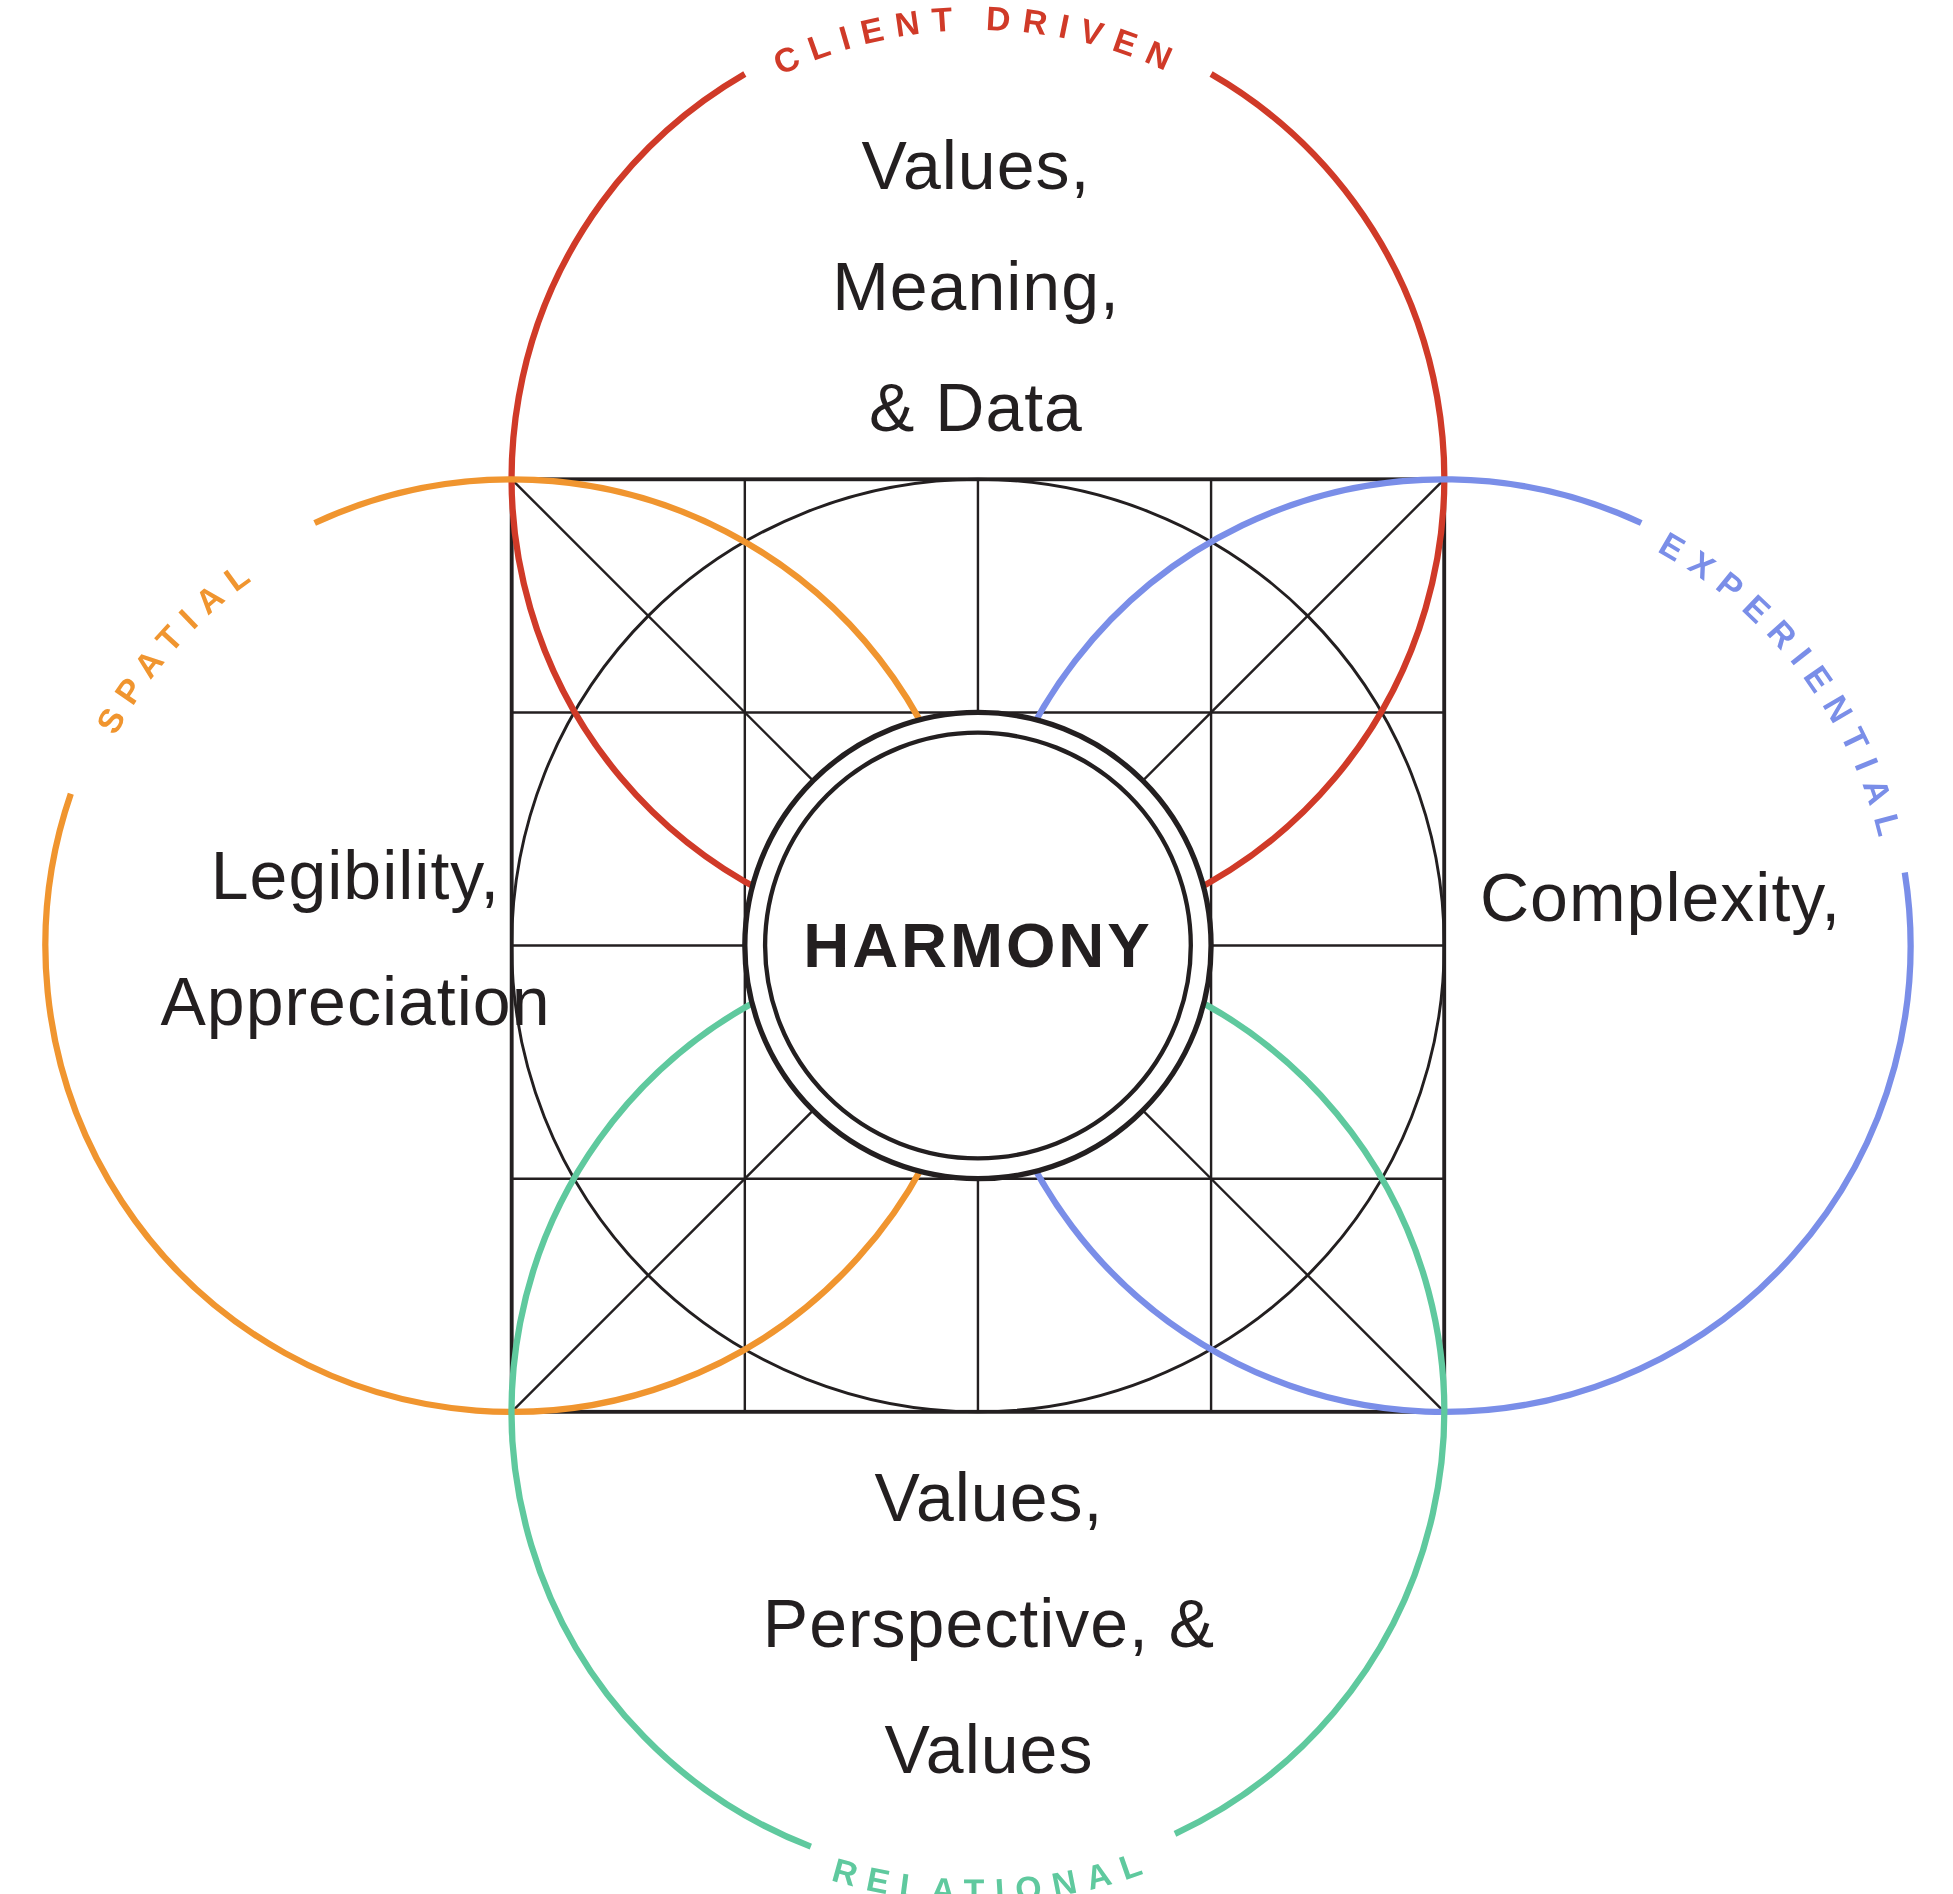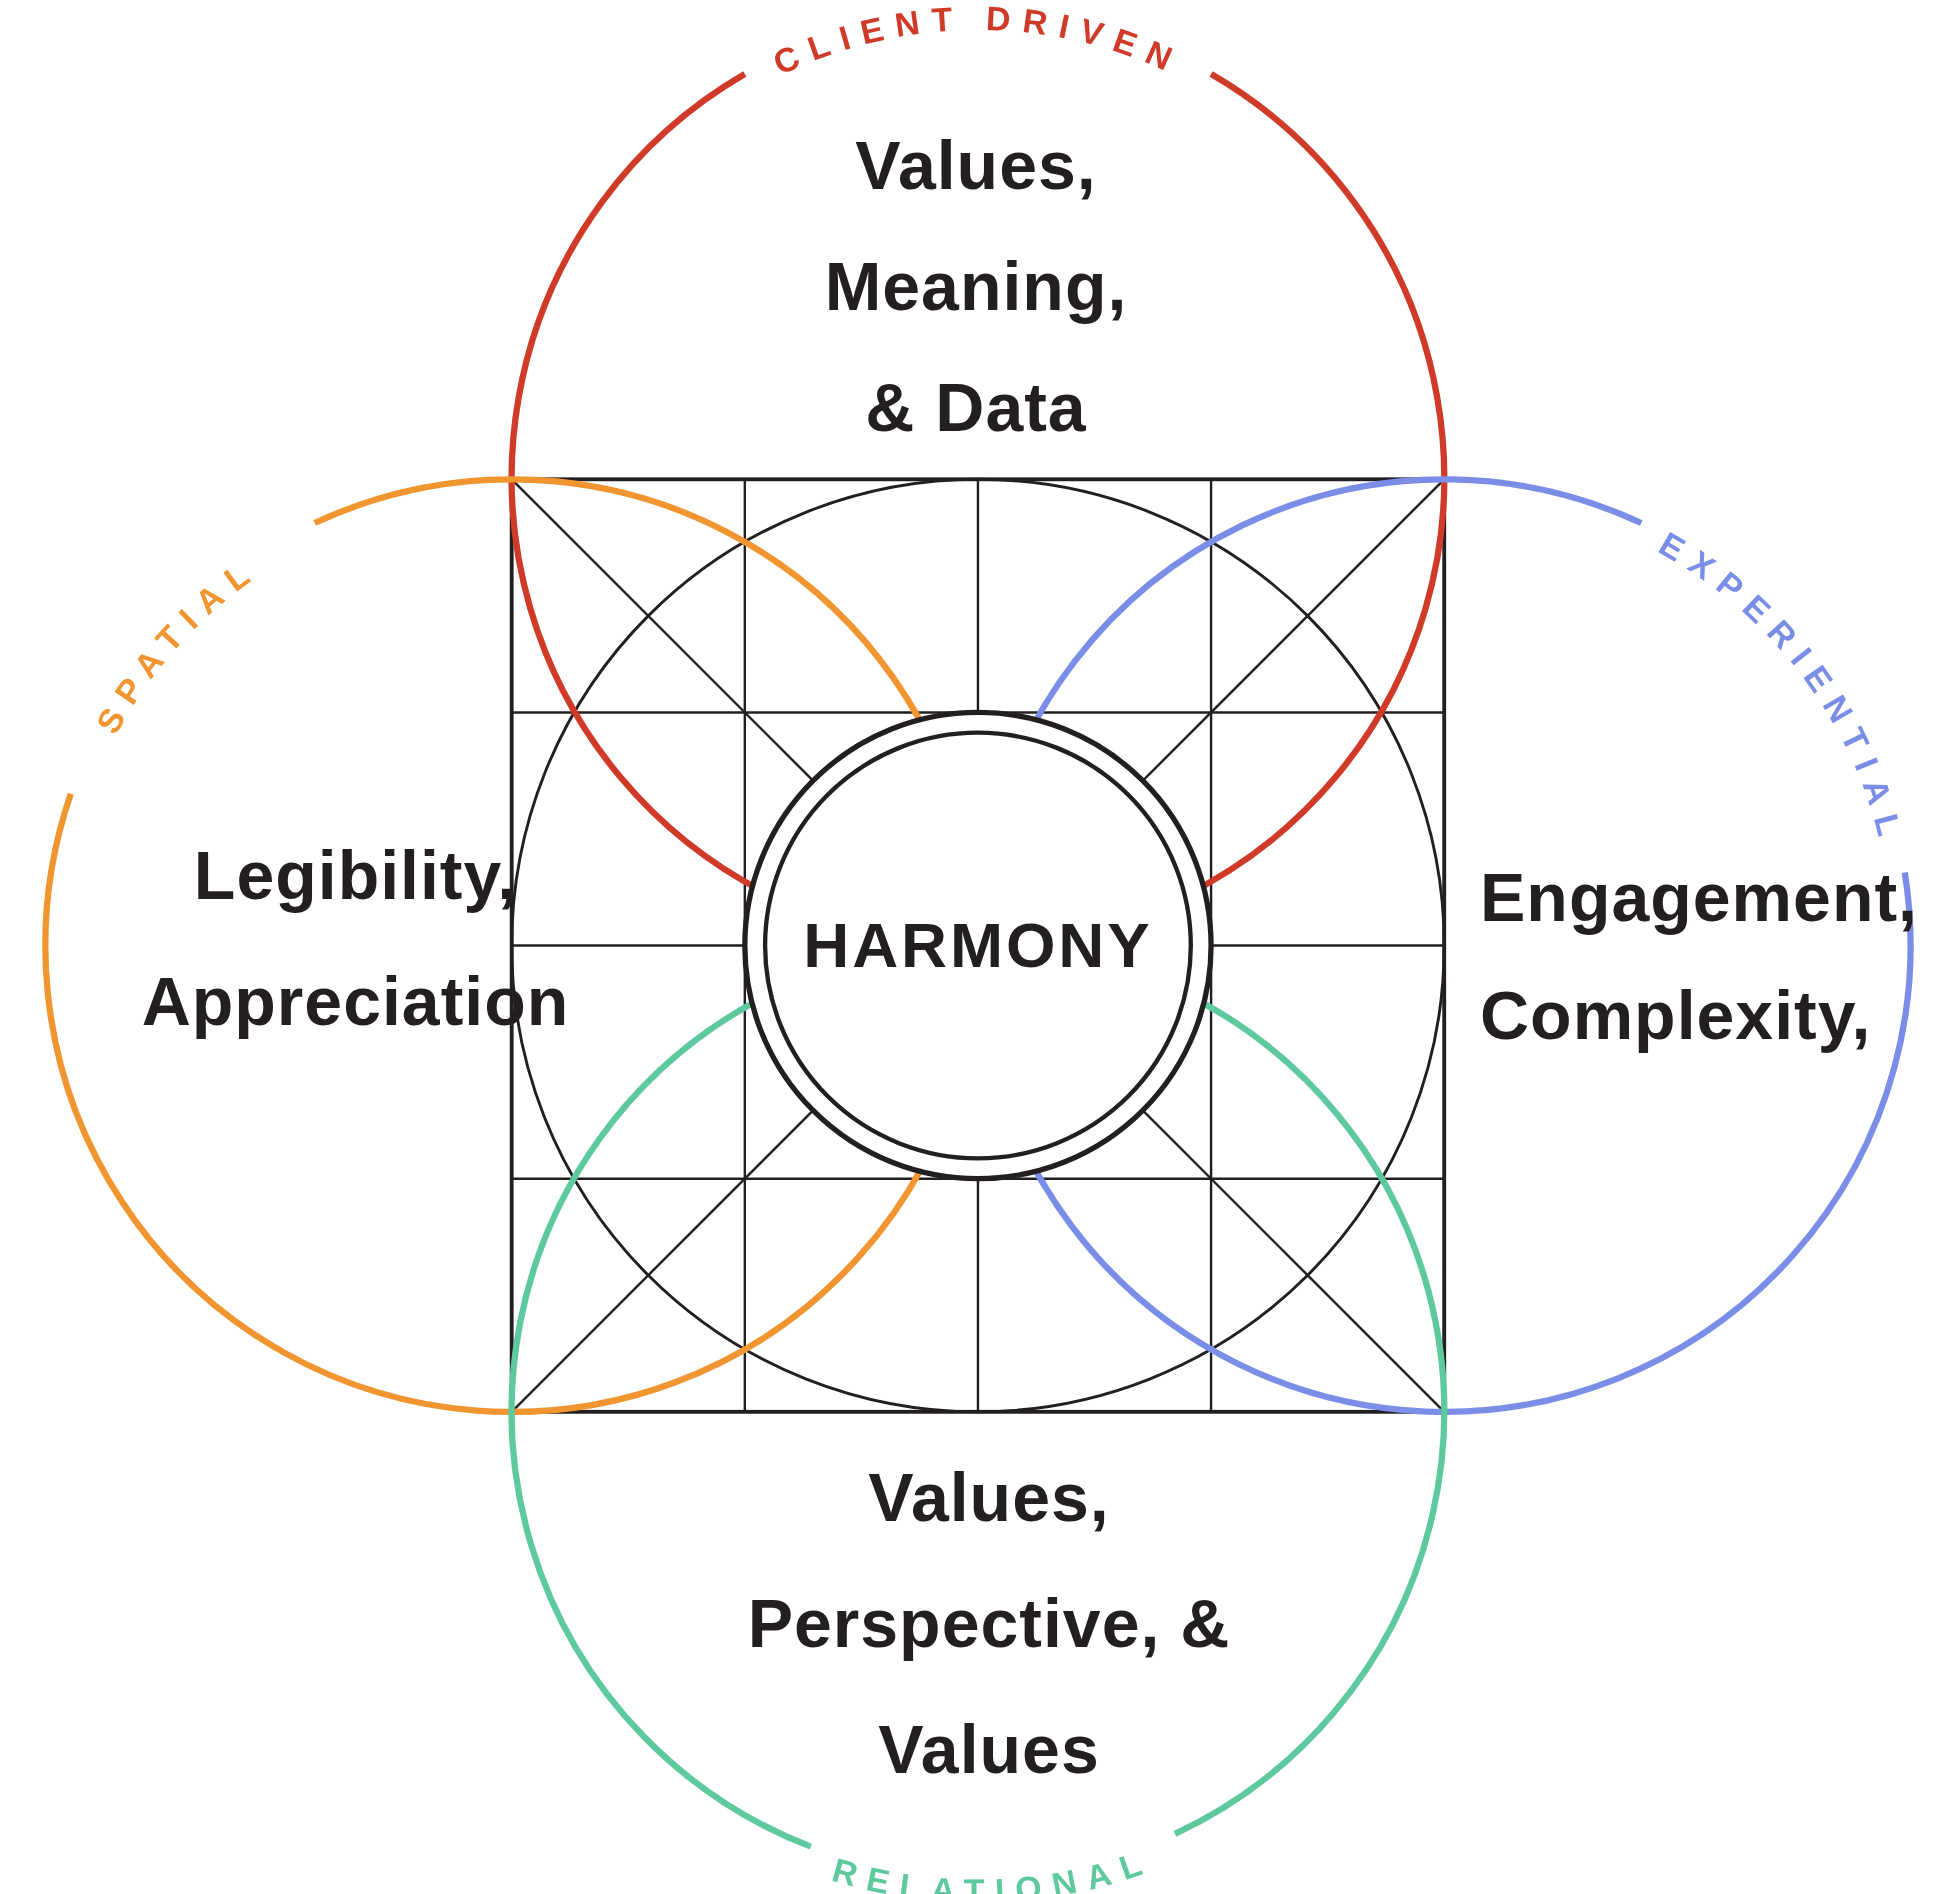--- a/index.html
+++ b/index.html
@@ -8,21 +8,21 @@
     width:1953px;height:1894px;
     background:#ffffff;
     font-family:"Liberation Sans", sans-serif;
     overflow:hidden;
   }
   #diagram-svg{position:absolute;left:0;top:0;}
   .petal-text{
     position:absolute;
     color:#231F20;
     font-size:68px;
-    font-weight:700;
+    font-weight:400;
     letter-spacing:1px;
     line-height:126px;
     white-space:nowrap;
   }
   .petal-text.center{text-align:center;}
   .petal-text.leftalign{text-align:left;}
   .ring-label{
     font-weight:700;
     font-size:35px;
     letter-spacing:12px;
@@ -95,21 +95,20 @@
     <div>Meaning,</div>
     <div>&amp; Data</div>
   </div>
 
   <div class="petal-text center" style="left:37px;top:812px;width:637px;line-height:126px;">
     <div>Legibility,</div>
     <div>Appreciation</div>
   </div>
 
   <div class="petal-text leftalign" style="left:1480px;top:838px;width:454px;line-height:118px;">
-    <div>Engagement,</div>
     <div>Complexity,</div>
   </div>
 
   <div class="petal-text center" style="left:651px;top:1434px;width:676px;line-height:126px;">
     <div>Values,</div>
     <div>Perspective, &amp;</div>
     <div>Values</div>
   </div>
 
 </div>

